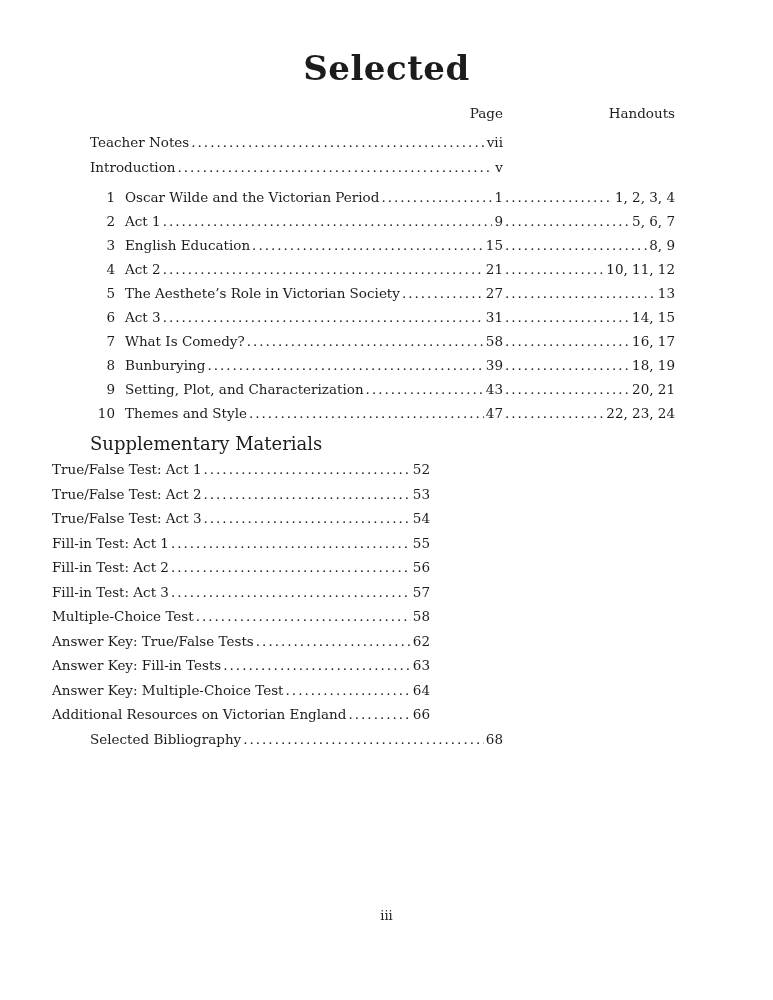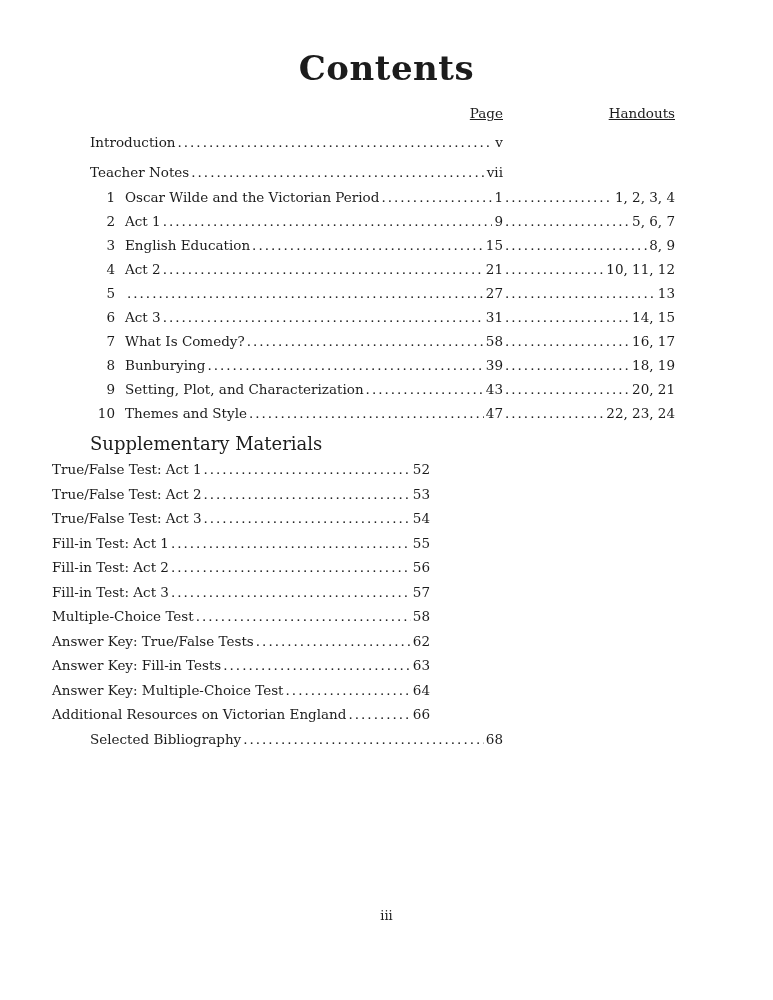--- a/index.html
+++ b/index.html
@@ -17,21 +17,20 @@
     line-height: 40px;
     font-weight: bold;
     letter-spacing: 0.5px;
   }
   .header-row {
     display: flex;
     margin: 0 0 12px 90px;
     width: 585px;
     font-size: 13.5px;
     line-height: 17px;
-    text-decoration: underline;
   }
   .header-row .col-page { flex: 0 0 413px; text-align: right; }
   .header-row .col-handouts { flex: 1; text-align: right; }
 
   .row {
     display: flex;
     align-items: baseline;
     margin: 0 0 7px 90px;
     width: 585px;
     font-size: 13.5px;
@@ -72,43 +71,43 @@
     top: 908px; left: 0; width: 773px;
     text-align: center;
     font-size: 13px;
   }
 </style>
 </head>
 <body>
 
 <div class="doc">
 
-  <h1 class="title">Contents</h1>
+  <h1 class="title">Selected</h1>
 
   <div class="header-row">
     <span class="col-page">Page</span>
     <span class="col-handouts">Handouts</span>
   </div>
 
+  <div class="row fm tn">
+    <span class="seg">
+      <span class="t">Teacher Notes</span>
+        <span class="dots"></span>
+        <span class="pg">vii</span>
+    </span>
+  </div>
+
   <div class="row fm intro">
     <span class="seg">
       <span class="t">Introduction</span>
         <span class="dots"></span>
         <span class="pg">v</span>
     </span>
   </div>
 
-  <div class="row fm tn">
-    <span class="seg">
-      <span class="t">Teacher Notes</span>
-        <span class="dots"></span>
-        <span class="pg">vii</span>
-    </span>
-  </div>
-
   <div class="row ch">
     <span class="num">1</span>
     <span class="seg seg1">
         <span class="t">Oscar Wilde and the Victorian Period</span>
         <span class="dots"></span>
         <span class="pg">1</span>
       </span>
     <span class="seg2">
         <span class="dots"></span>
         <span class="ho">1, 2, 3, 4</span>
@@ -150,20 +149,21 @@
       </span>
     <span class="seg2">
         <span class="dots"></span>
         <span class="ho">10, 11, 12</span>
       </span>
   </div>
 
   <div class="row ch">
     <span class="num">5</span>
     <span class="seg seg1">
+        <span class="t">The Aesthete’s Role in Victorian Society</span>
         <span class="dots"></span>
         <span class="pg">27</span>
       </span>
     <span class="seg2">
         <span class="dots"></span>
         <span class="ho">13</span>
       </span>
   </div>
 
   <div class="row ch">

